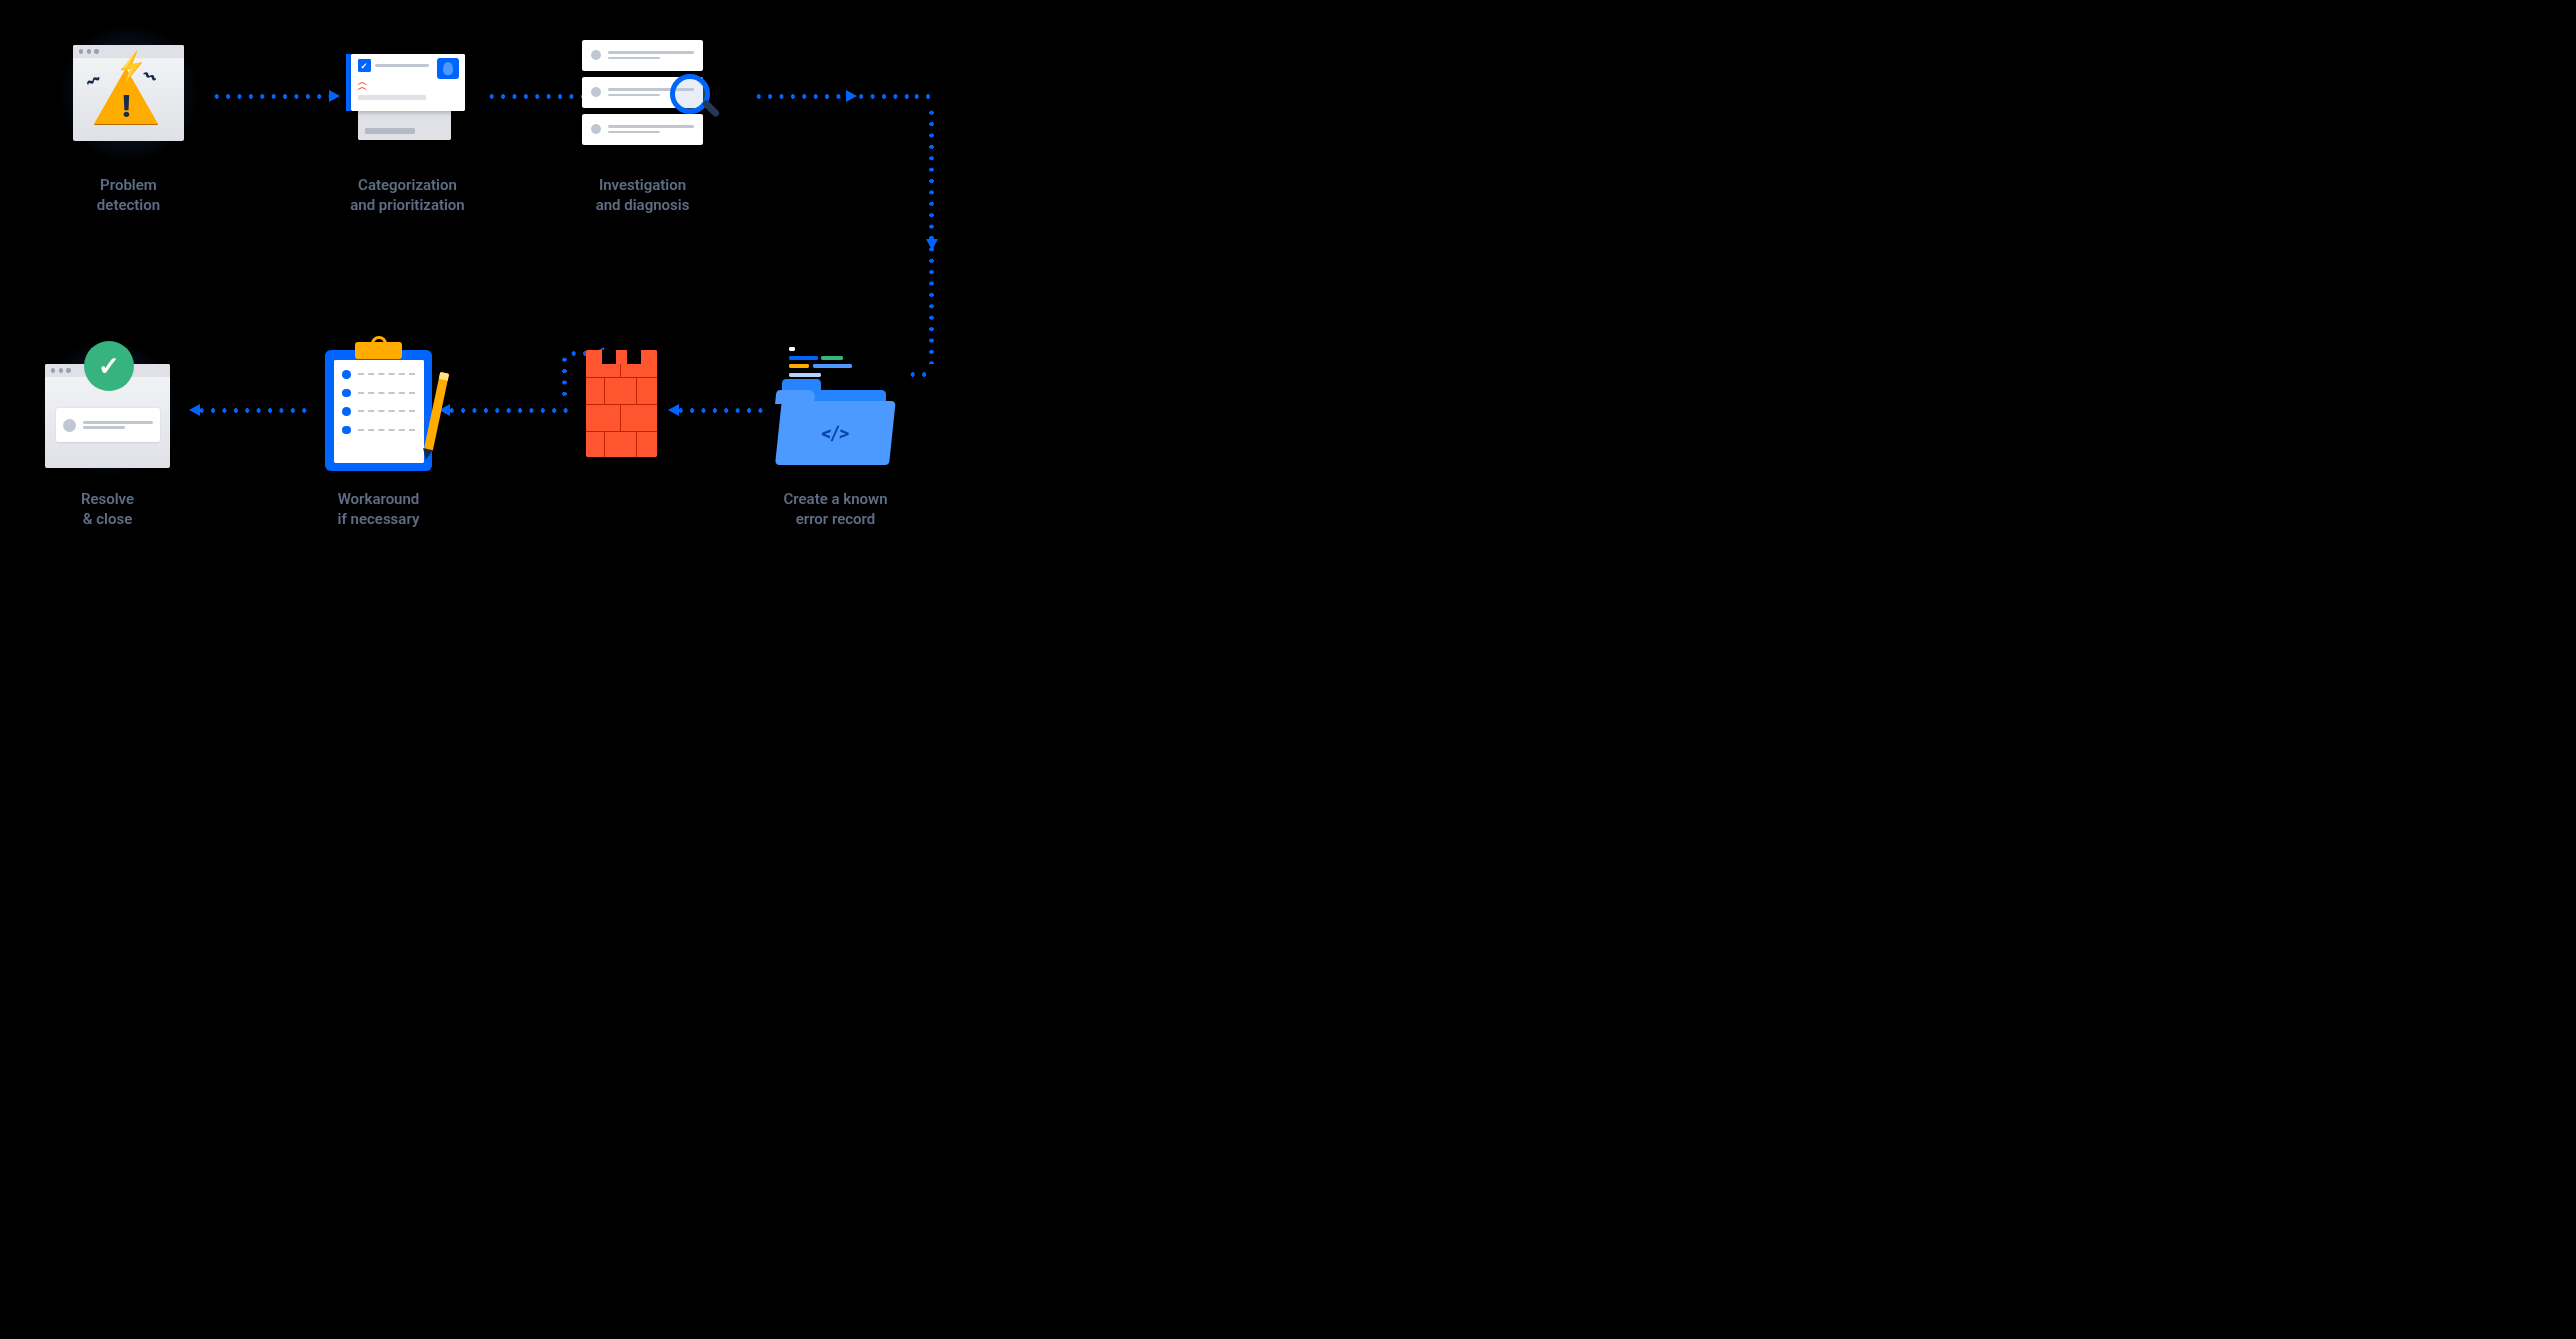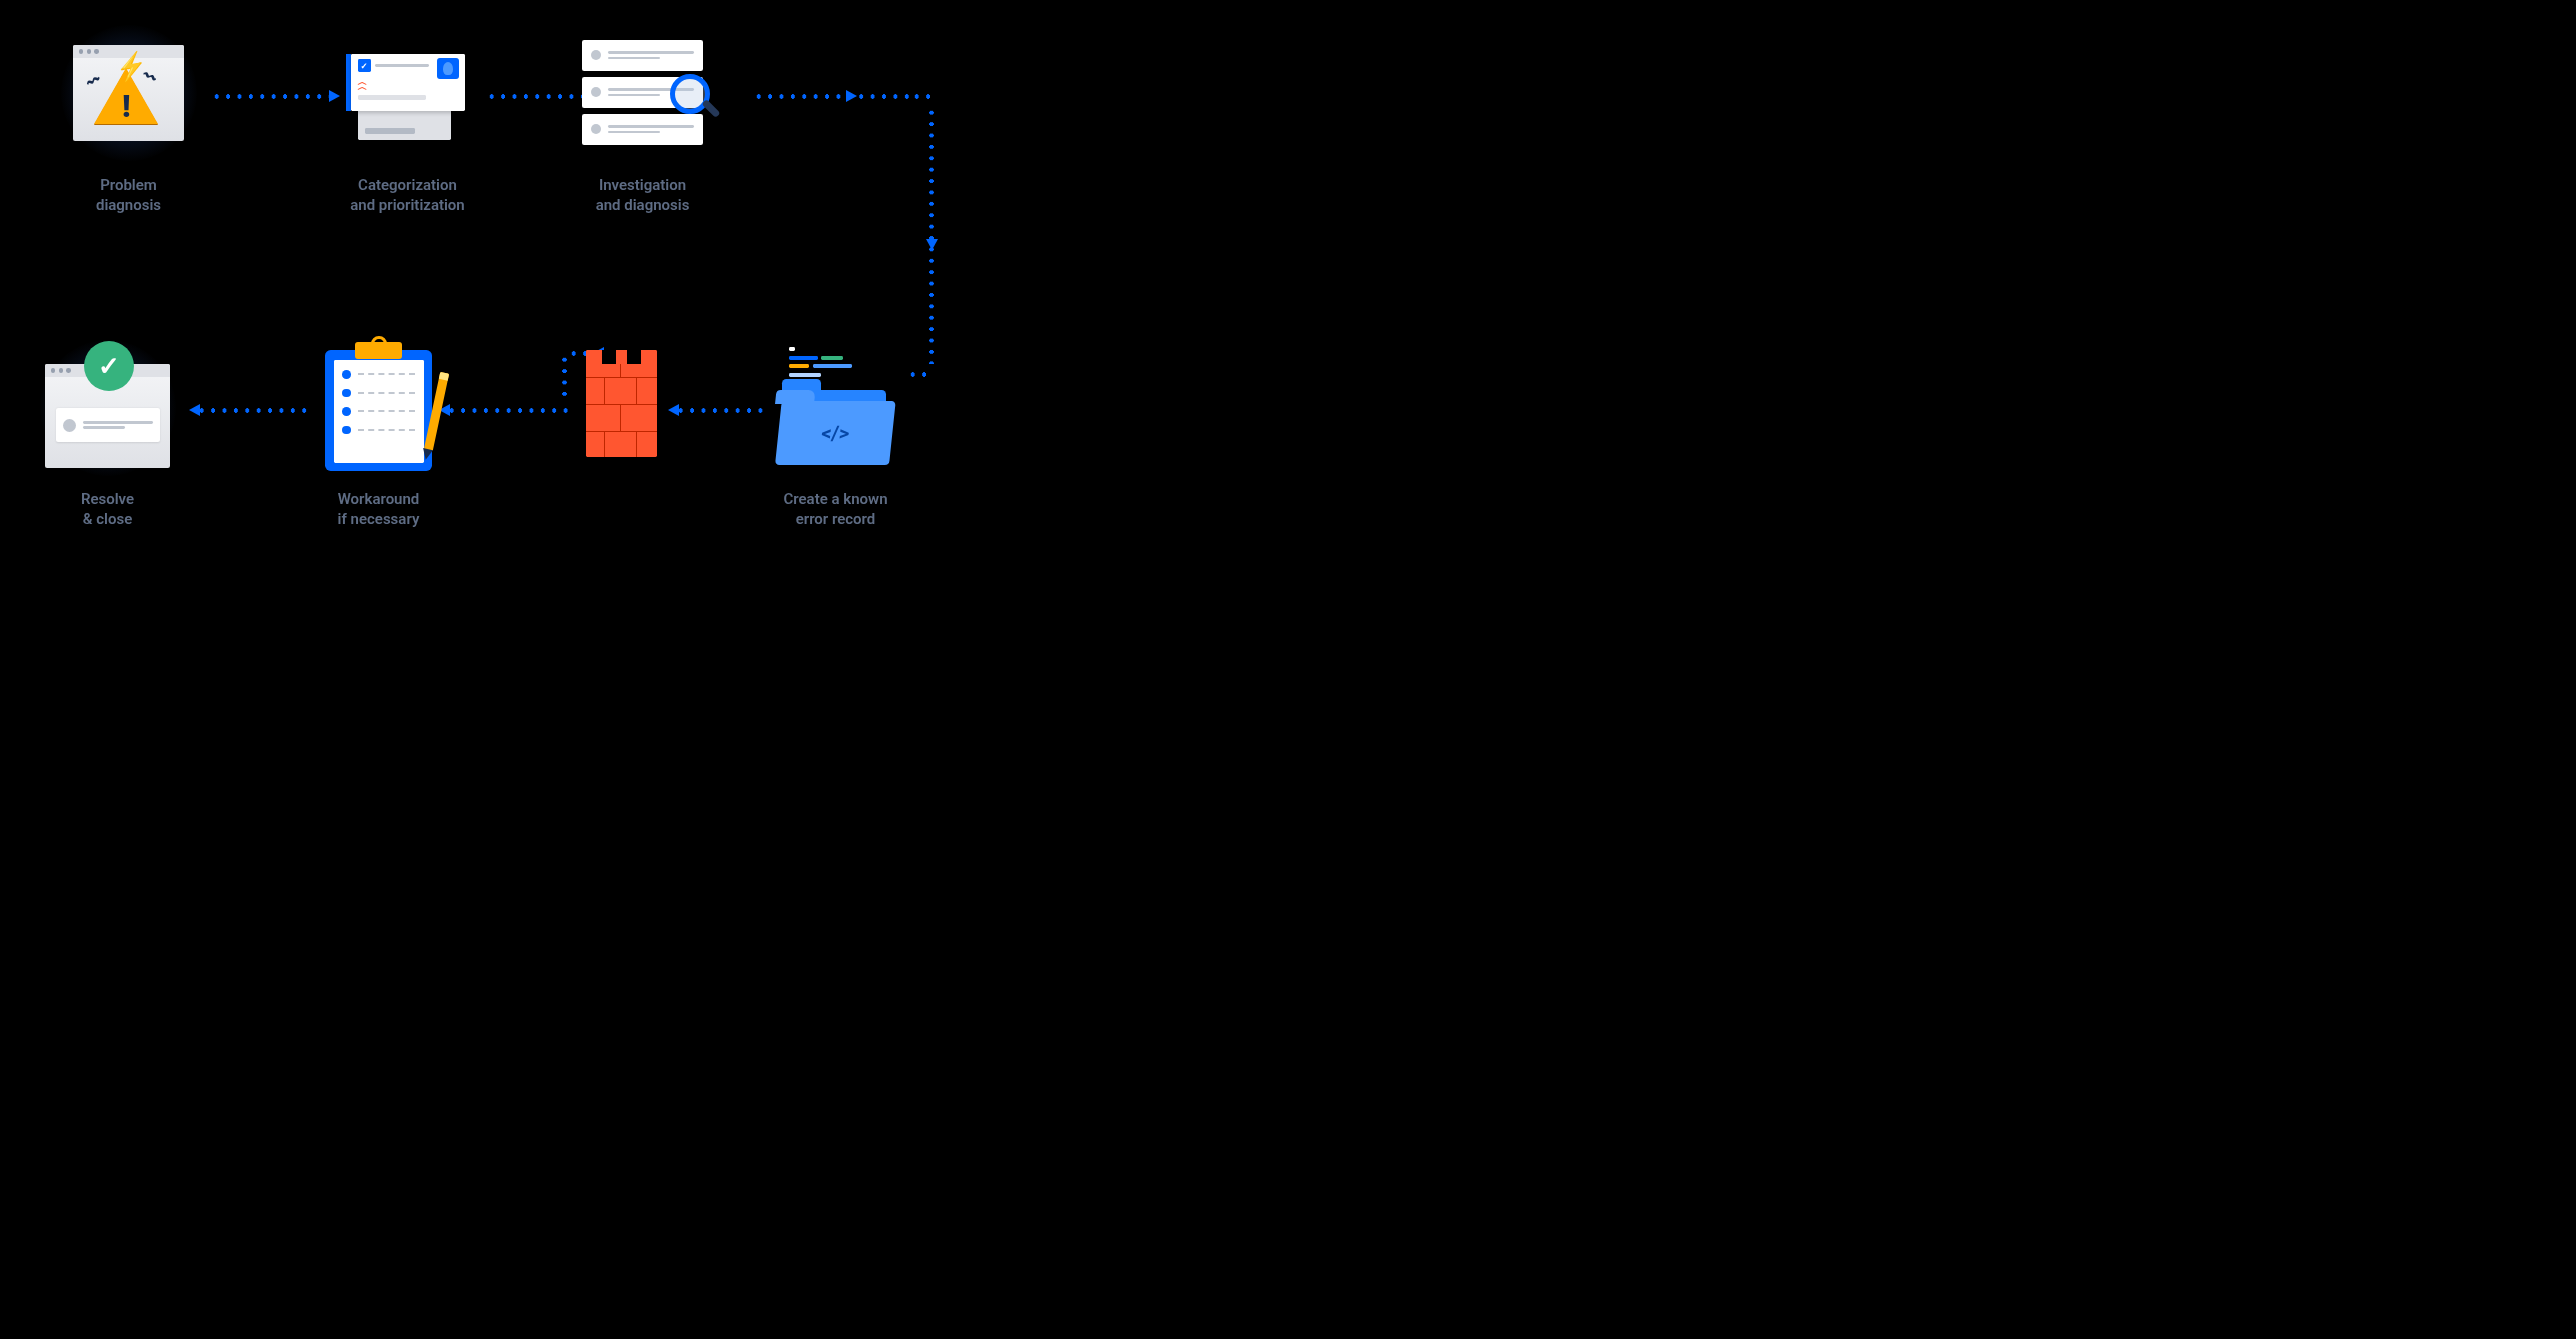--- a/index.html
+++ b/index.html
@@ -200,21 +200,21 @@
             <div class="dot"></div>
           </div>
         <div class="spark sp1">⚡</div>
         <div class="squig sq1">〰</div>
         <div class="squig sq2">〰</div>
         <div class="warn-tri"></div>
         <div class="warn-ex">!</div>
       </div>
     </div>
     <div class="label">Problem
-diagnosis</div>
+detection</div>
   </div>
 
   <div class="step s2">
     <div class="icon-box">
       <div class="card-stack">
         <div class="card-back"></div>
         <div class="card-blue-tab"></div>
         <div class="card-top">
           <div class="card-check">✓</div>
           <div class="card-line cl1"></div>

